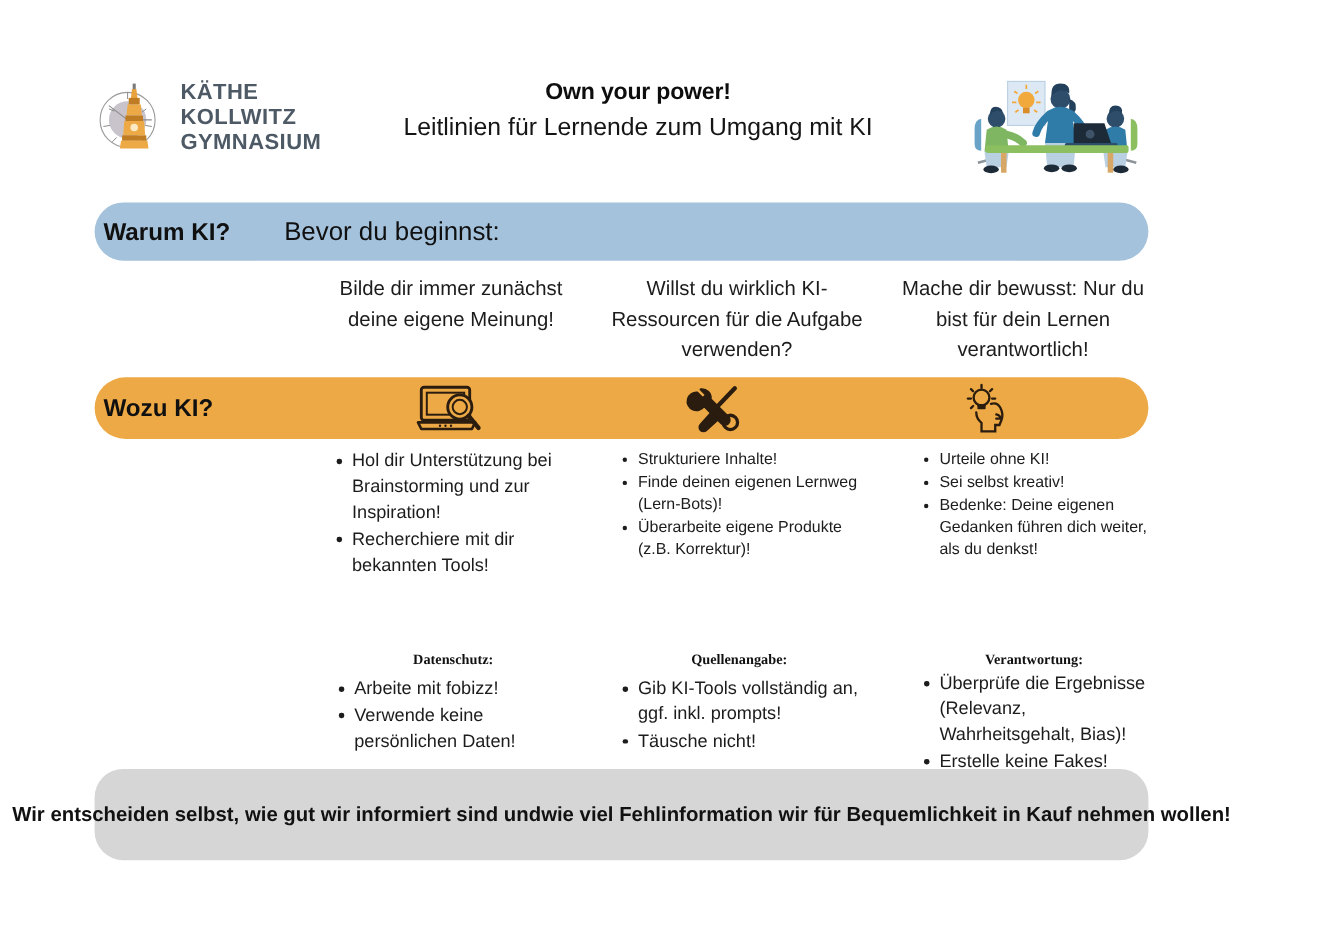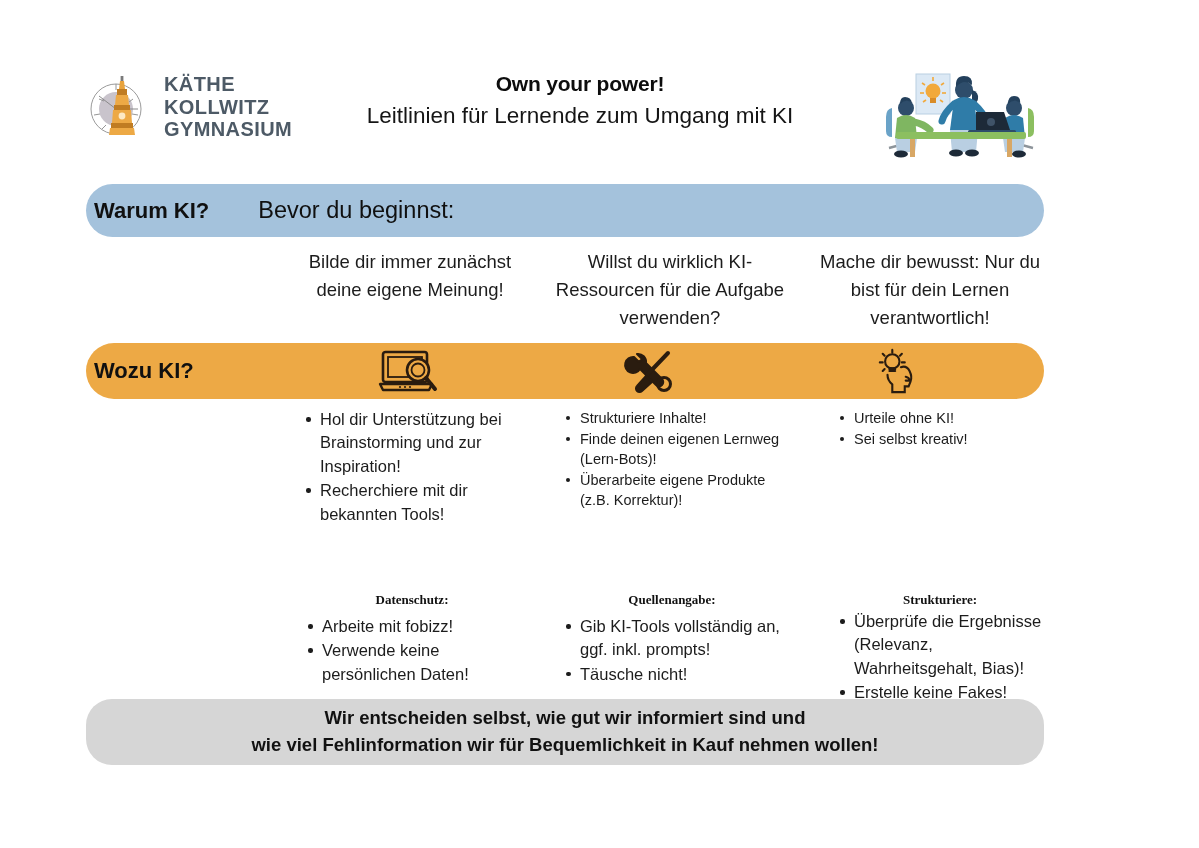--- a/index.html
+++ b/index.html
@@ -84,22 +84,22 @@
     width: 958px;
     border-radius: 26px;
     display: flex;
     align-items: center;
     box-sizing: border-box;
   }
   .banner-blue  { top: 184px; height: 53px; background: #a4c2dc; border-radius: 27px; }
   .banner-orange{ top: 343px; height: 56px; background: #eda945; border-radius: 28px; }
   .banner-green { top: 523px; height: 55px; background: #8eb84e; border-radius: 28px; }
   .banner-gray  {
-    top: 699px; height: 66px; background: #d6d6d6; border-radius: 26px;
-    flex-direction: column; justify-content: center; align-items: center;
+    top: 699px; height: 83px; background: #d6d6d6; border-radius: 26px;
+    justify-content: center; align-items: center;
   }
   .banner-label {
     font-size: 22px;
     font-weight: bold;
     color: #101010;
     padding-left: 8px;
     flex: 0 0 auto;
     white-space: nowrap;
   }
   .banner-head-text {
@@ -379,20 +379,21 @@
       <ul class="bullets small">
         <li>Strukturiere Inhalte!</li>
         <li>Finde deinen eigenen Lernweg (Lern-Bots)!</li>
         <li>Überarbeite eigene Produkte (z.B. Korrektur)!</li>
       </ul>
     </div>
     <div class="col-list col-wozu-3">
       <ul class="bullets small">
         <li>Urteile ohne KI!</li>
         <li>Sei selbst kreativ!</li>
+        <li>Bedenke: Deine eigenen Gedanken führen dich weiter, als du denkst!</li>
       </ul>
     </div>
   </div>
 
 
   <div class="cols cols-wie">
     <div class="col-list col-wie-1">
       <p class="col-heading">Datenschutz:</p>
       <ul class="bullets">
         <li>Arbeite mit fobizz!</li>
@@ -400,21 +401,21 @@
       </ul>
     </div>
     <div class="col-list col-wie-2">
       <p class="col-heading">Quellenangabe:</p>
       <ul class="bullets">
         <li>Gib KI-Tools vollständig an, ggf. inkl. prompts!</li>
         <li>Täusche nicht!</li>
       </ul>
     </div>
     <div class="col-list col-wie-3">
-      <p class="col-heading">Strukturiere:</p>
+      <p class="col-heading">Verantwortung:</p>
       <ul class="bullets">
         <li>Überprüfe die Ergebnisse (Relevanz, Wahrheitsgehalt, Bias)!</li>
         <li>Erstelle keine Fakes!</li>
       </ul>
     </div>
   </div>
 
   <div class="banner banner-gray">
     <div class="footer-line">Wir entscheiden selbst, wie gut wir informiert sind und</div>
     <div class="footer-line">wie viel Fehlinformation wir für Bequemlichkeit in Kauf nehmen wollen!</div>

